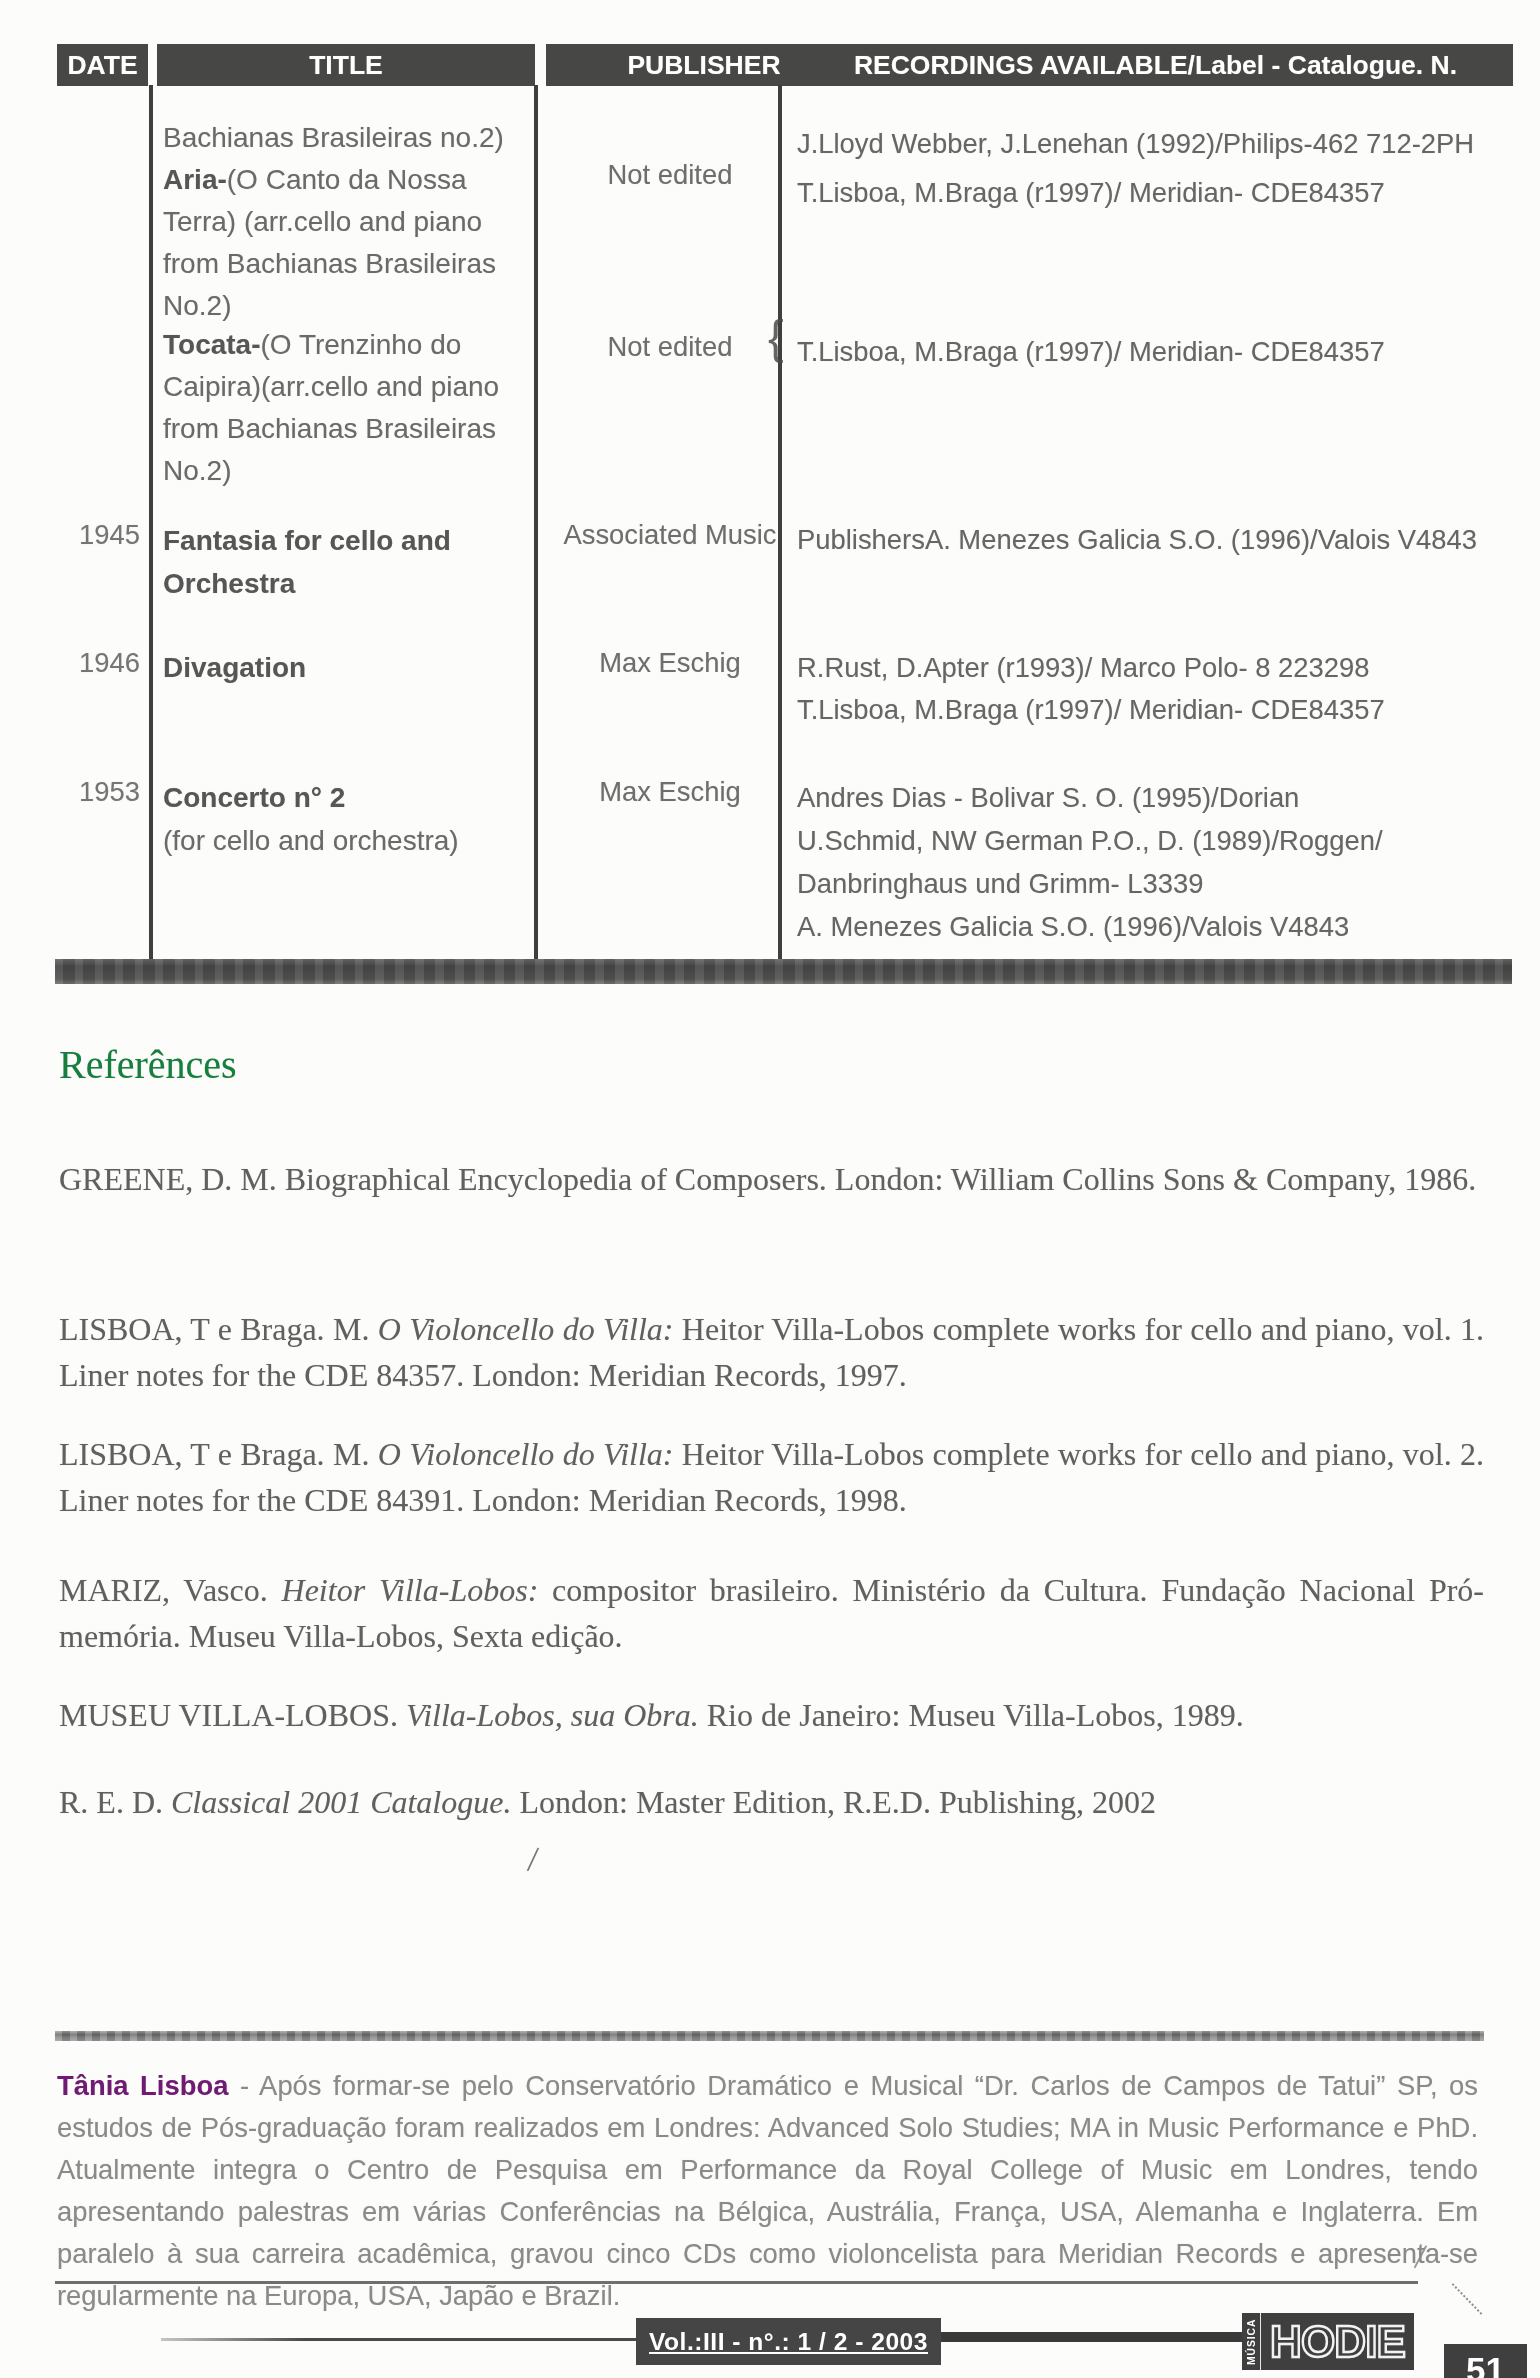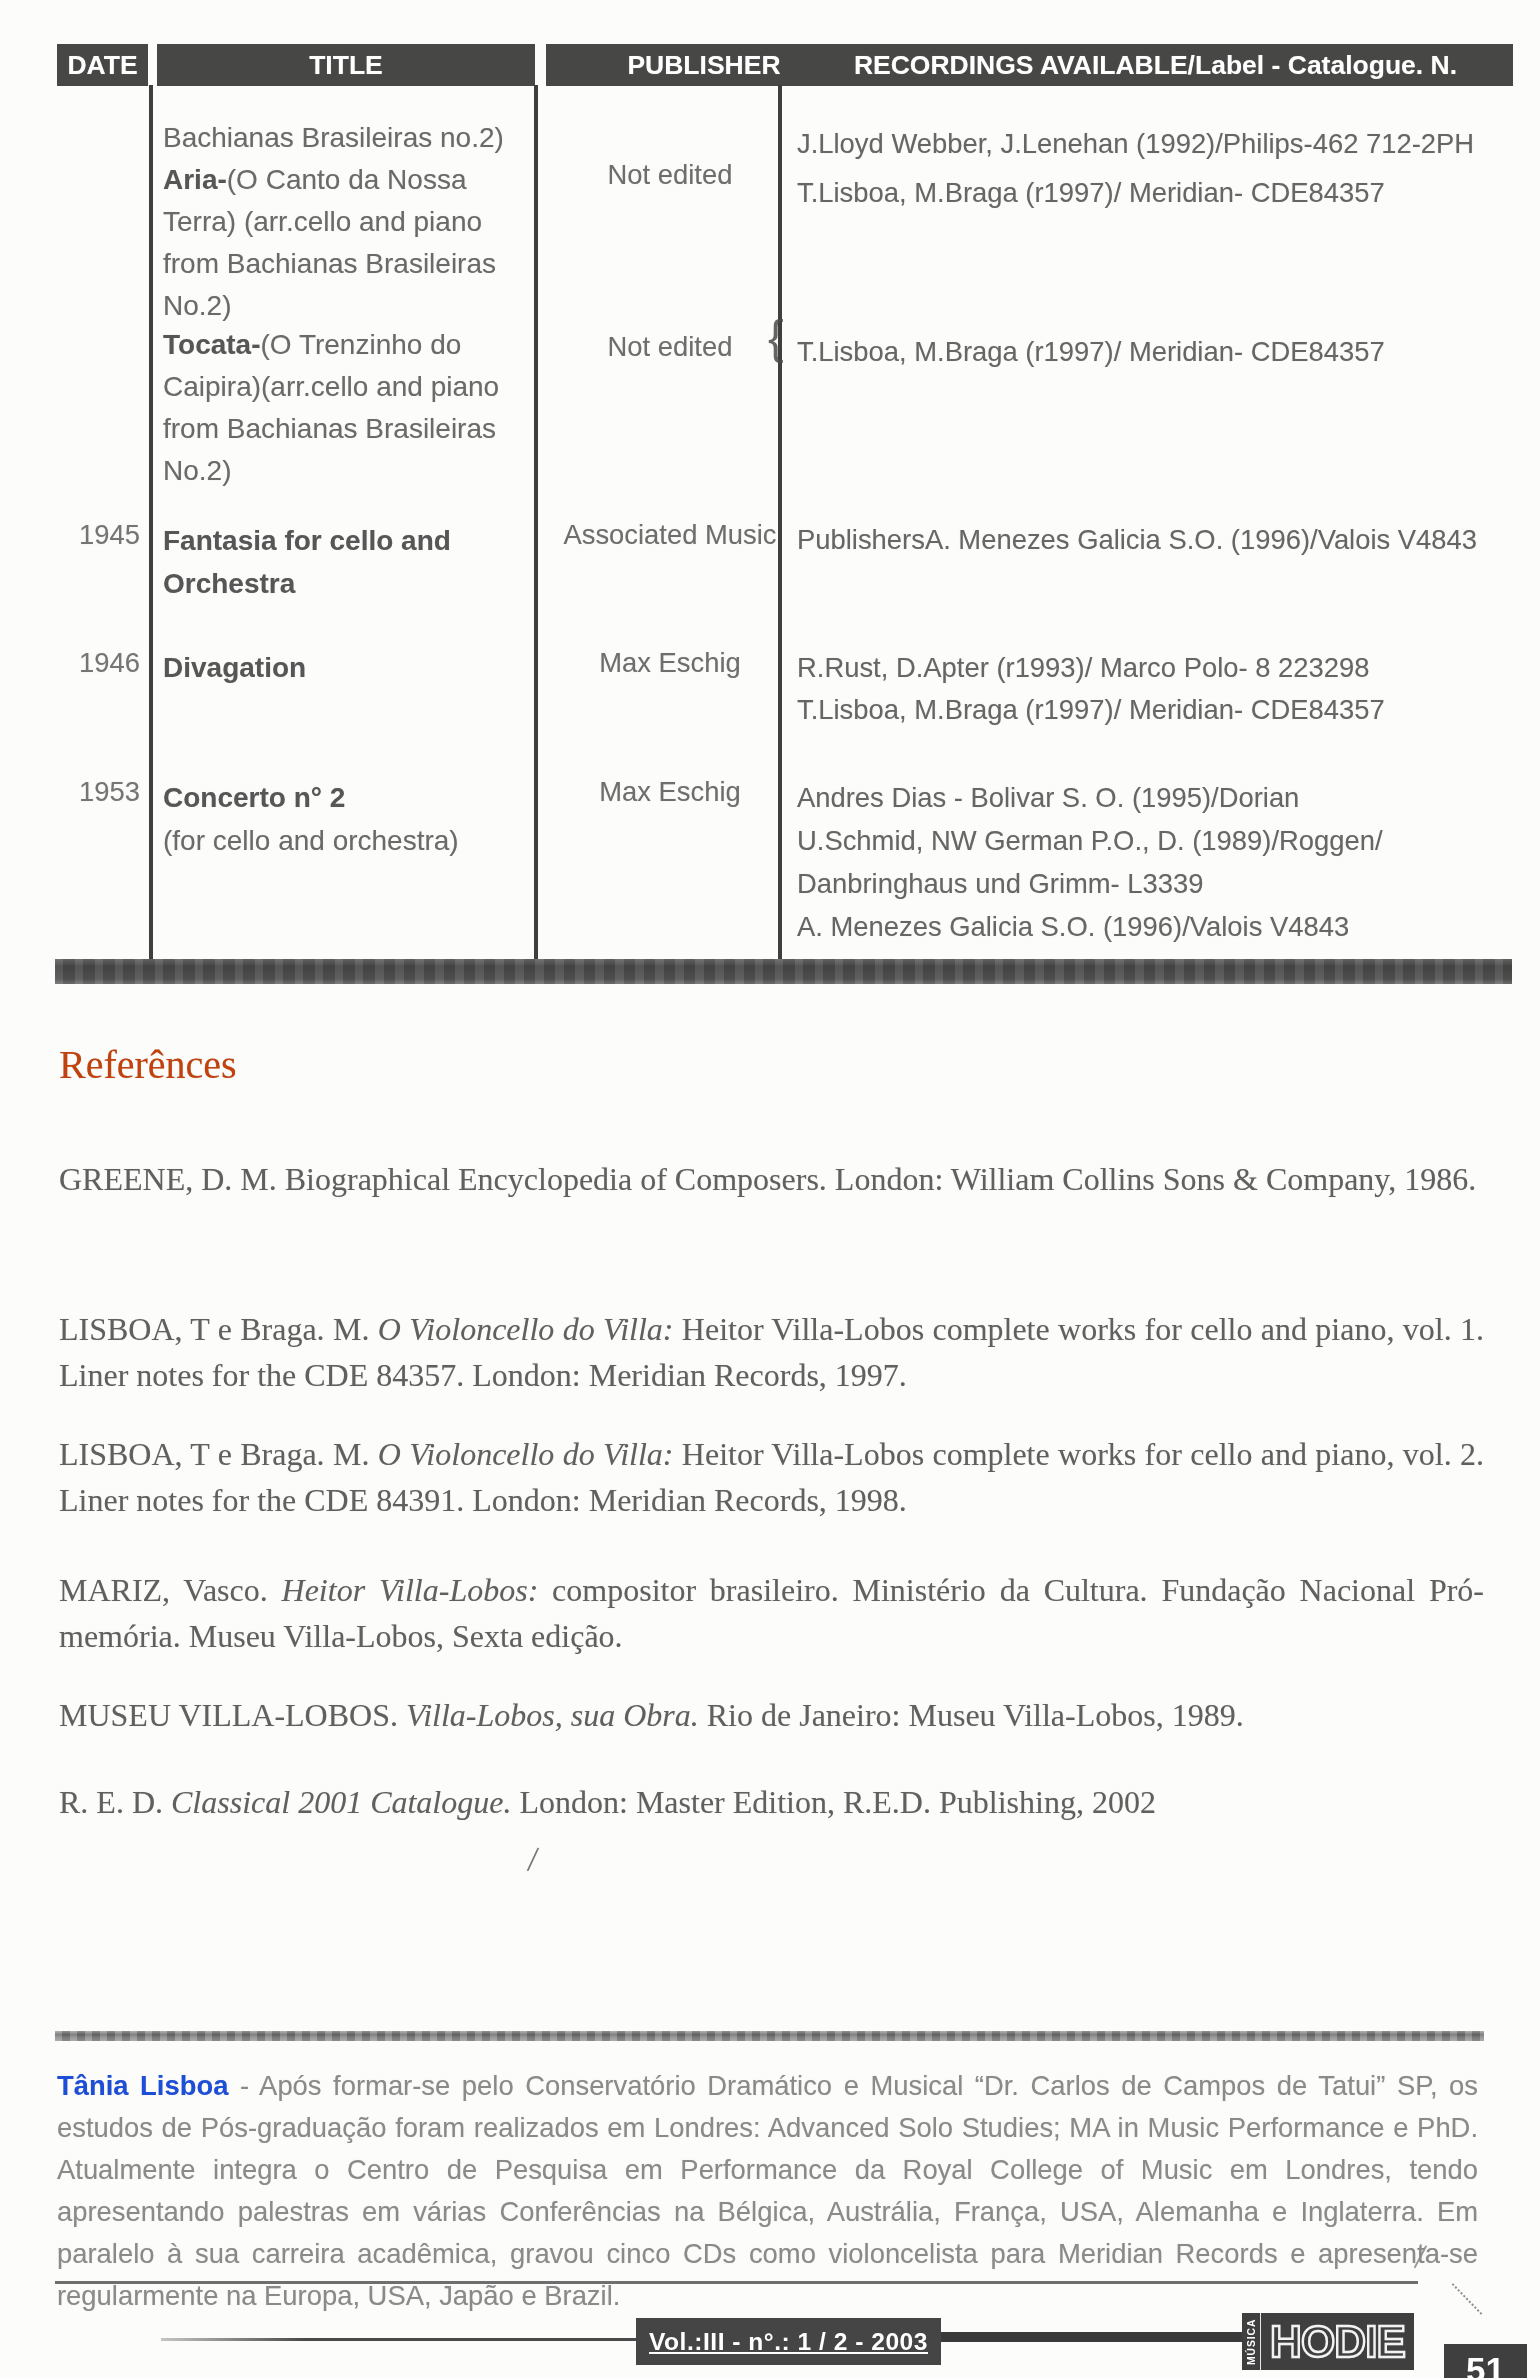--- a/index.html
+++ b/index.html
@@ -56,21 +56,21 @@
   #rowD-pub{top:647px;}
   #rowD-rec{top:647px;}
   #rowE-date{top:776px;}
   #rowE-title{top:776px;line-height:43px;}
   #rowE-pub{top:776px;}
   #rowE-rec{top:776px;line-height:43px;}
   
   #refs-heading{
     left:59px;top:1041px;
     font-family:"Liberation Serif", serif;
-    font-size:40px;color:#c2410c;
+    font-size:40px;color:#15803d;
     text-shadow:0 0 0.9px rgba(80,80,80,.3);
   }
   .ref{
     position:absolute;left:59px;width:1425px;
     font-family:"Liberation Serif", serif;
     font-size:32px;line-height:46px;color:#606060;
     text-align:justify;
     text-shadow:0 0 0.9px rgba(80,80,80,.25);
   }
   #ref-1{top:1156px;}
@@ -89,21 +89,21 @@
     left:55px;top:2031px;width:1429px;height:9.5px;
     background:#858585;
     background-image:repeating-linear-gradient(90deg,rgba(255,255,255,.14) 0 6.6px,rgba(0,0,0,.12) 6.6px 15px),linear-gradient(180deg,#a5a5a5,#6e6e6e 35%,#8d8d8d 70%,#9d9d9d);
   }
   #bio-text{
     left:57px;top:2065px;width:1421px;
     font-size:27.4px;line-height:42px;color:#8a8a8a;
     text-align:justify;
     text-shadow:0 0 0.9px rgba(120,120,120,.3);
   }
-  #bio-text .seg-b{color:#1d4ed8;}
+  #bio-text .seg-b{color:#701a75;}
   #footer-rule{left:55px;top:2281px;width:1363px;height:2.8px;background:#6f6f6f;}
   
   #footer-line-left{left:161px;top:2338px;width:475px;height:2.8px;background:linear-gradient(90deg,rgba(70,70,70,.3),#4a4a4a 30%);}
   #footer-vol-box{
     left:636px;top:2318px;width:305px;height:47px;
     background:#454545;color:#fff;
     font-size:24.6px;font-weight:bold;line-height:47px;text-align:center;
     letter-spacing:0.5px;
     text-decoration:underline;
   }

